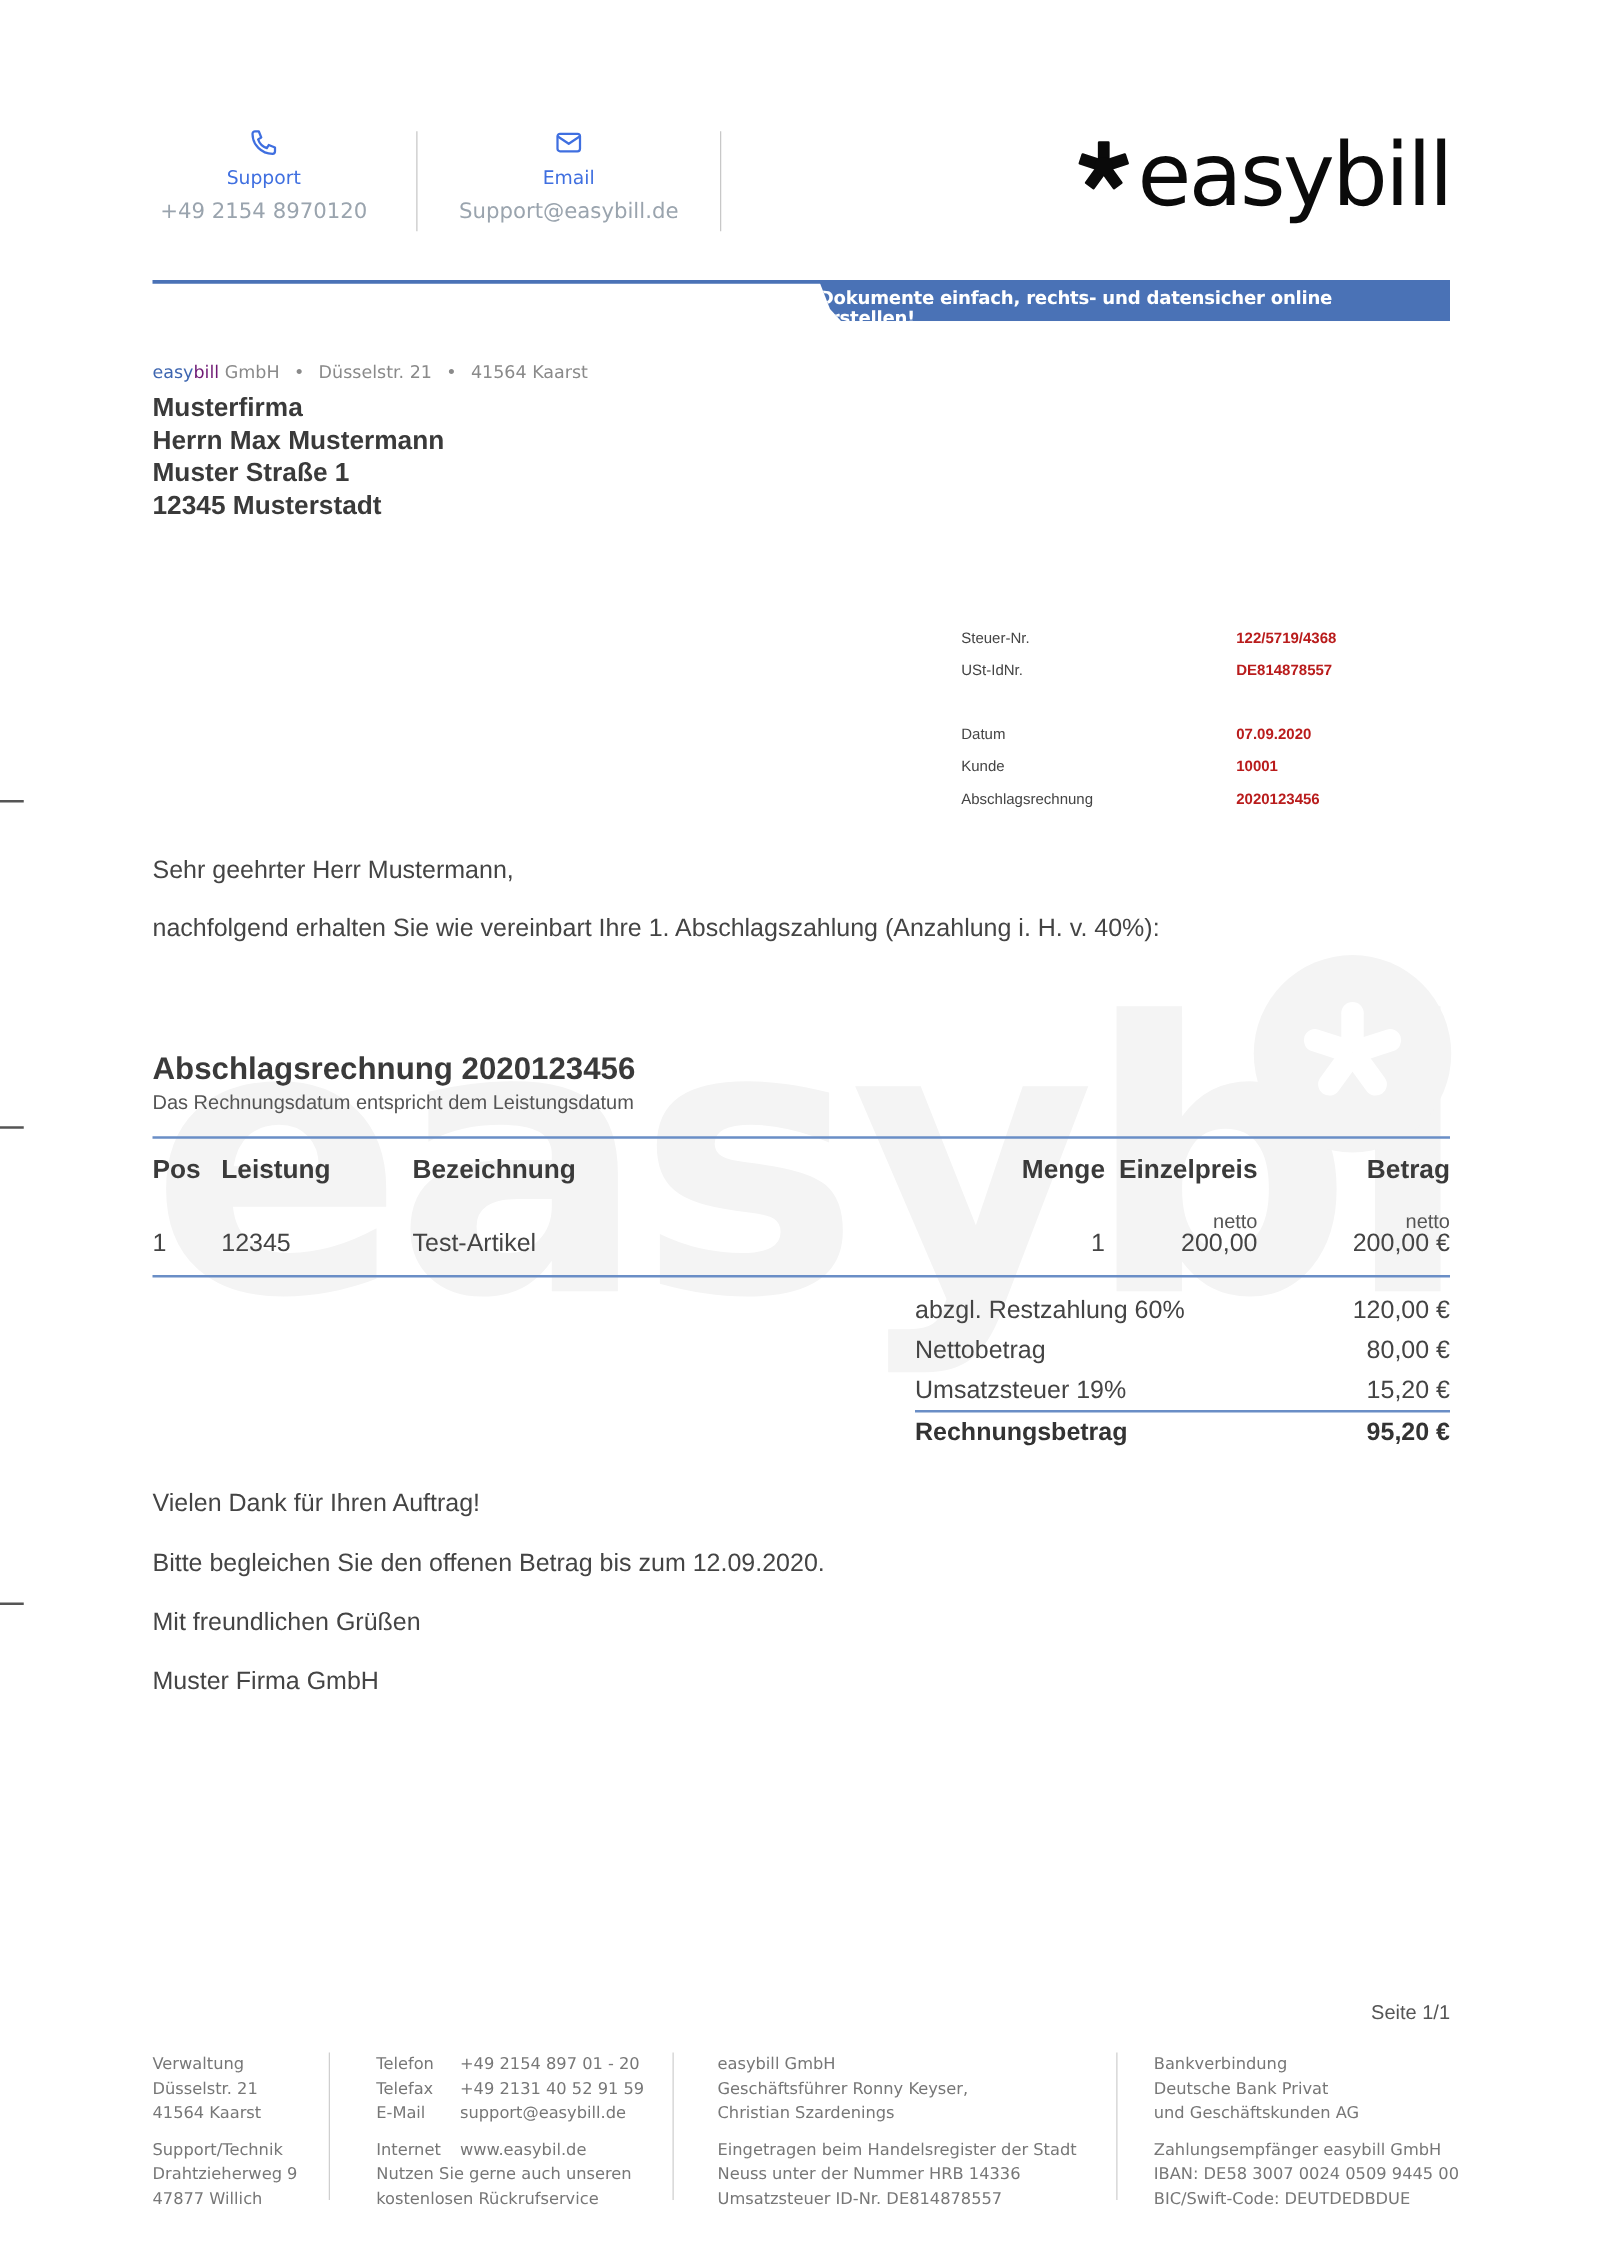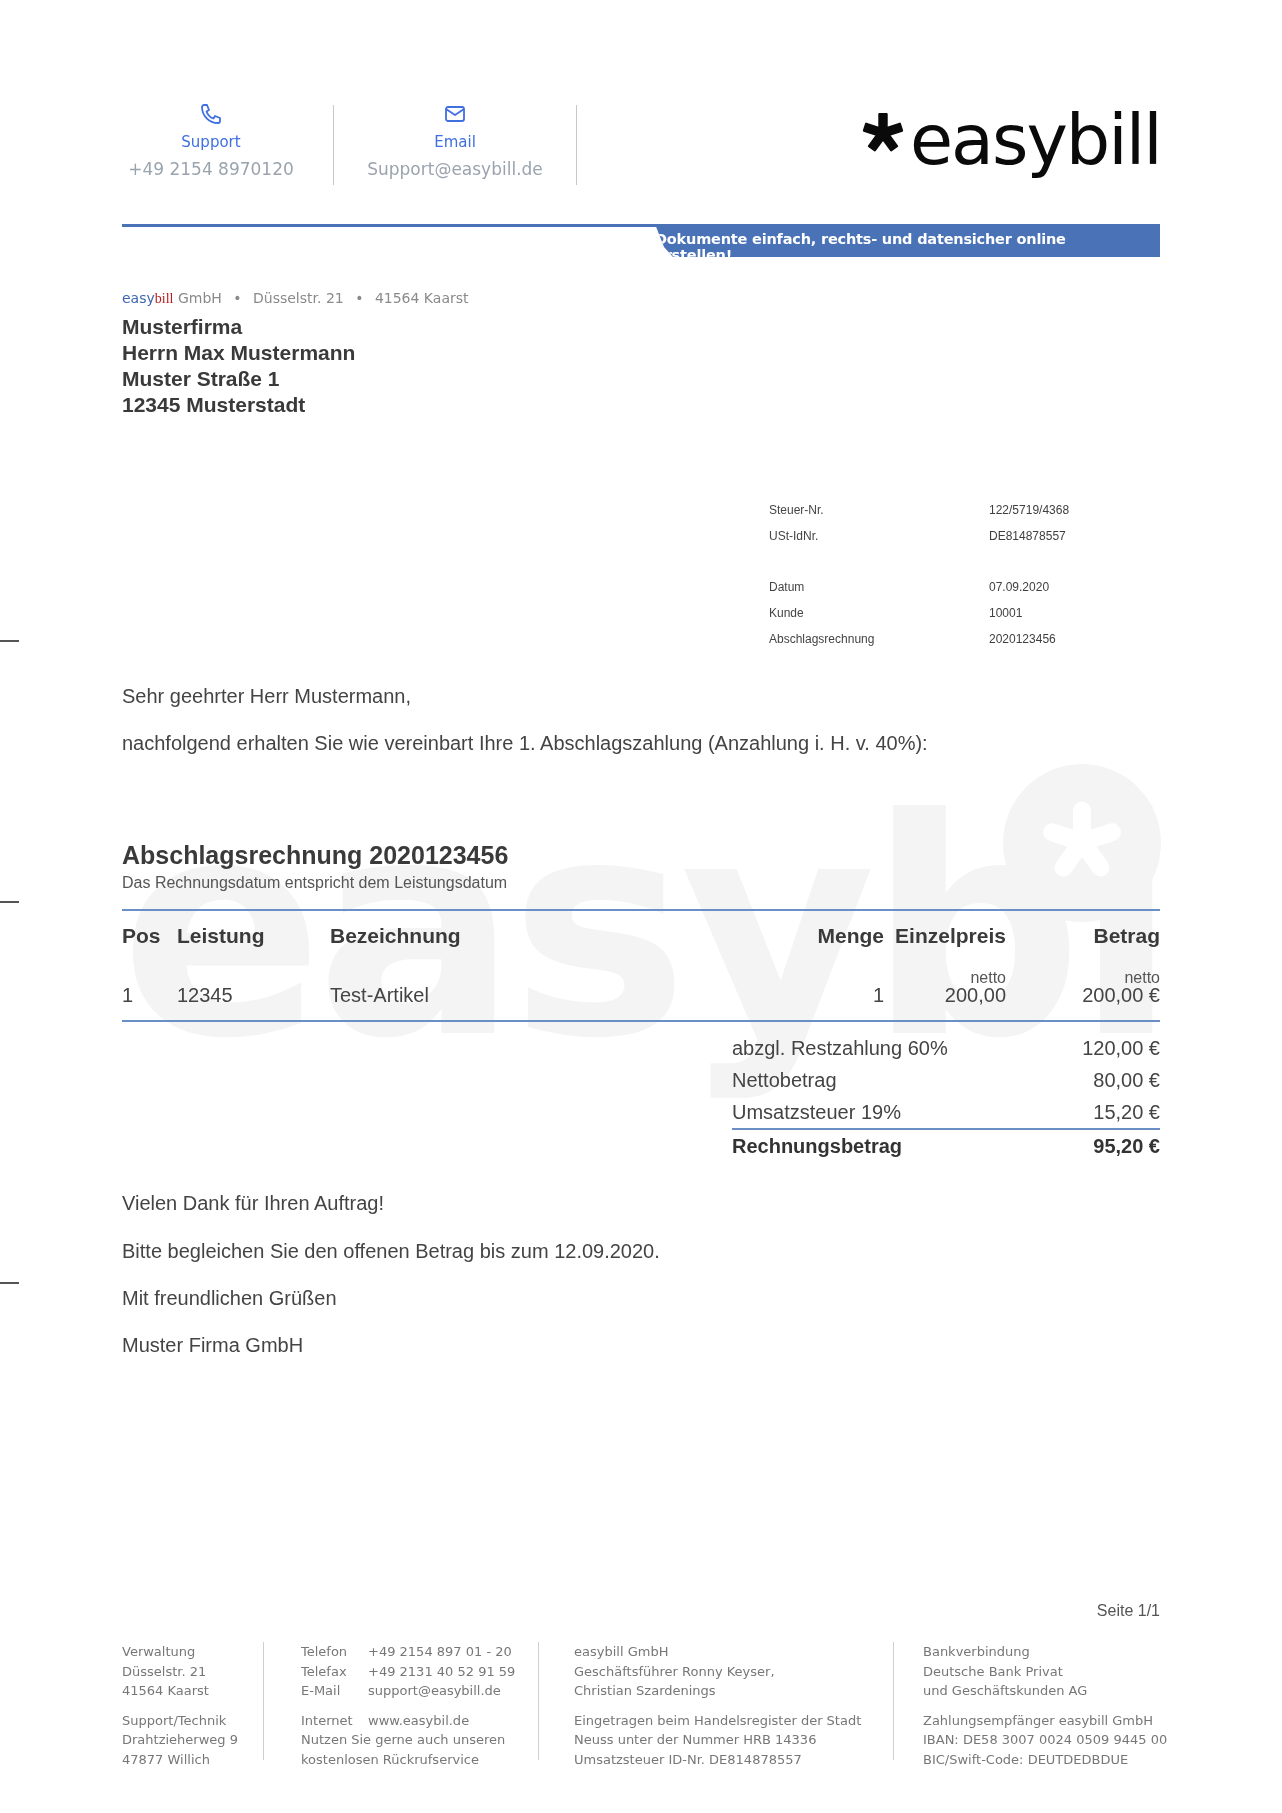--- a/index.html
+++ b/index.html
@@ -23,29 +23,29 @@
 
   
   .rule { position: absolute; left: 122px; top: 224px; width: 1038px; height: 3px; background: #4a72b6; }
   .banner { position: absolute; left: 655px; top: 224px; width: 505px; height: 33px; background: #4a72b6;
             clip-path: polygon(0 0, 100% 0, 100% 100%, 18px 100%, 9px 70%); }
   .banner span { position: absolute; right: 28px; top: 7px; color: #fff; font-family: "DejaVu Sans", sans-serif; font-size: 14.5px; font-weight: bold; letter-spacing: -0.2px; }
 
   
   .sender { position: absolute; left: 122px; top: 290px; font-family: "DejaVu Sans", sans-serif; font-size: 14px; color: #8a8a8a; }
   .sender .easy { color: #3e66b0; }
-  .sender .bill { color: #b91c1c; font-family: Liberation Serif, serif; }
+  .sender .bill { color: #701a75; }
   .sender .dot { margin: 0 7px; }
   .address { position: absolute; left: 122px; top: 314px; font-size: 21px; font-weight: bold; color: #3a3a3a; line-height: 26px; }
 
   
   .meta { position: absolute; left: 769px; font-size: 12px; line-height: 26px; }
   .meta .row { display: flex; }
   .meta .k { width: 220px; color: #444; }
-  .meta .v { font-weight: normal; color: #404040; }
+  .meta .v { font-weight: bold; color: #b91c1c; }
 
   
   .p { position: absolute; left: 122px; font-size: 20px; color: #444; }
 
   
   .wm { position: absolute; left: 120px; top: 775px; width: 1050px; height: 340px; overflow: hidden; pointer-events: none; }
   .wm .txt { position: absolute; left: 0; top: -35px; font-family: "DejaVu Sans", sans-serif; font-size: 300px; font-weight: bold; color: #f4f4f4; letter-spacing: -8px; line-height: 380px; }
   .wm-circle { position: absolute; left: 1003px; top: 764px; width: 158px; height: 158px; border-radius: 50%; background: #f4f4f4; }
   .wm-circle svg { position: absolute; left: 34px; top: 30px; }
 

